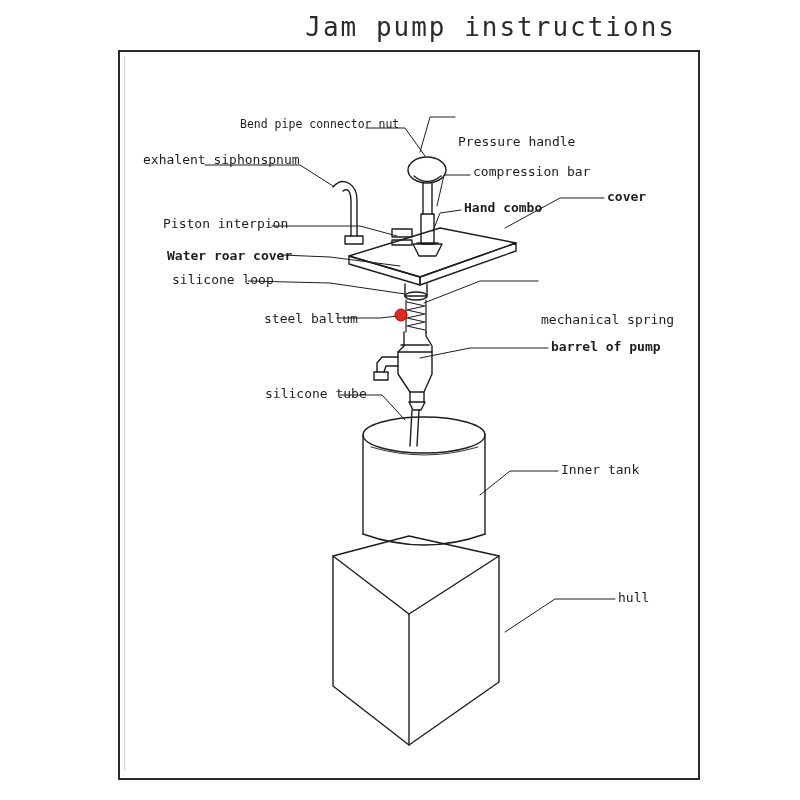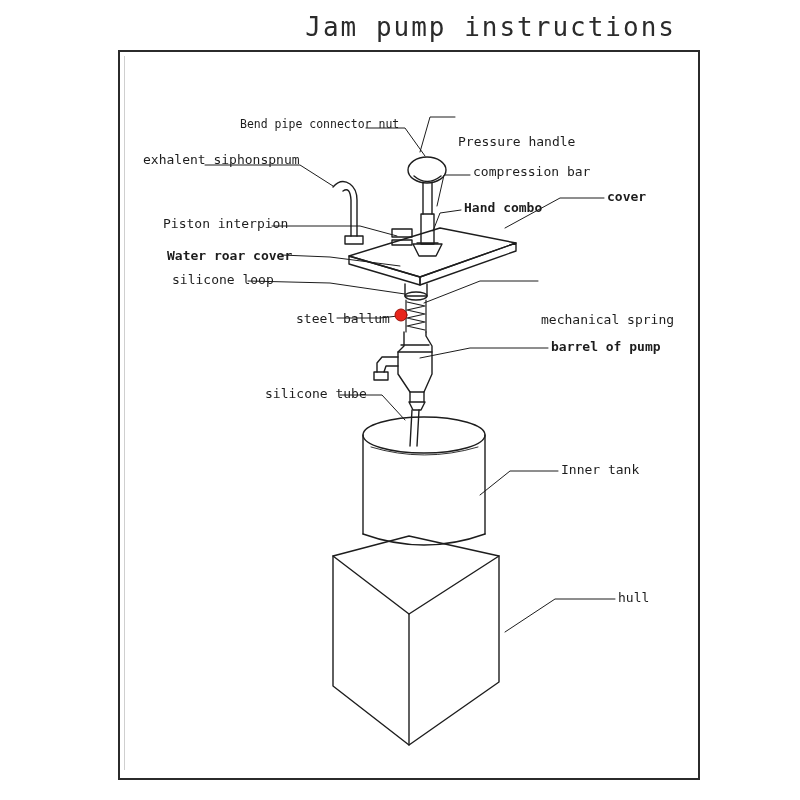--- a/index.html
+++ b/index.html
@@ -175,19 +175,19 @@
   <div class="lbl sm" style="left:240px; top:118px;">Bend pipe connector nut</div>
   <div class="lbl" style="left:458px; top:109px;margin-top:26px;">Pressure handle</div>
   <div class="lbl" style="left:143px; top:153px;">exhalent siphonspnum</div>
   <div class="lbl" style="left:473px; top:165px;">compression bar</div>
   <div class="lbl bold" style="left:607px; top:190px;">cover</div>
   <div class="lbl" style="left:163px; top:217px;">Piston interpion</div>
   <div class="lbl bold" style="left:464px; top:201px;">Hand combo</div>
   <div class="lbl bold" style="left:167px; top:249px;">Water roar cover</div>
   <div class="lbl" style="left:172px; top:273px;">silicone loop</div>
   <div class="lbl" style="left:541px; top:273px;margin-top:40px;">mechanical spring</div>
-  <div class="lbl" style="left:264px; top:312px;margin-left:32px;">steel ballum</div>
+  <div class="lbl" style="left:264px; top:312px;">steel ballum</div>
   <div class="lbl" style="left:551px; top:340px;font-weight:bold;">barrel of pump</div>
   <div class="lbl" style="left:265px; top:387px;">silicone tube</div>
   <div class="lbl" style="left:561px; top:463px;">Inner tank</div>
   <div class="lbl" style="left:618px; top:591px;">hull</div>
 
 </div>
 
 </body></html>

